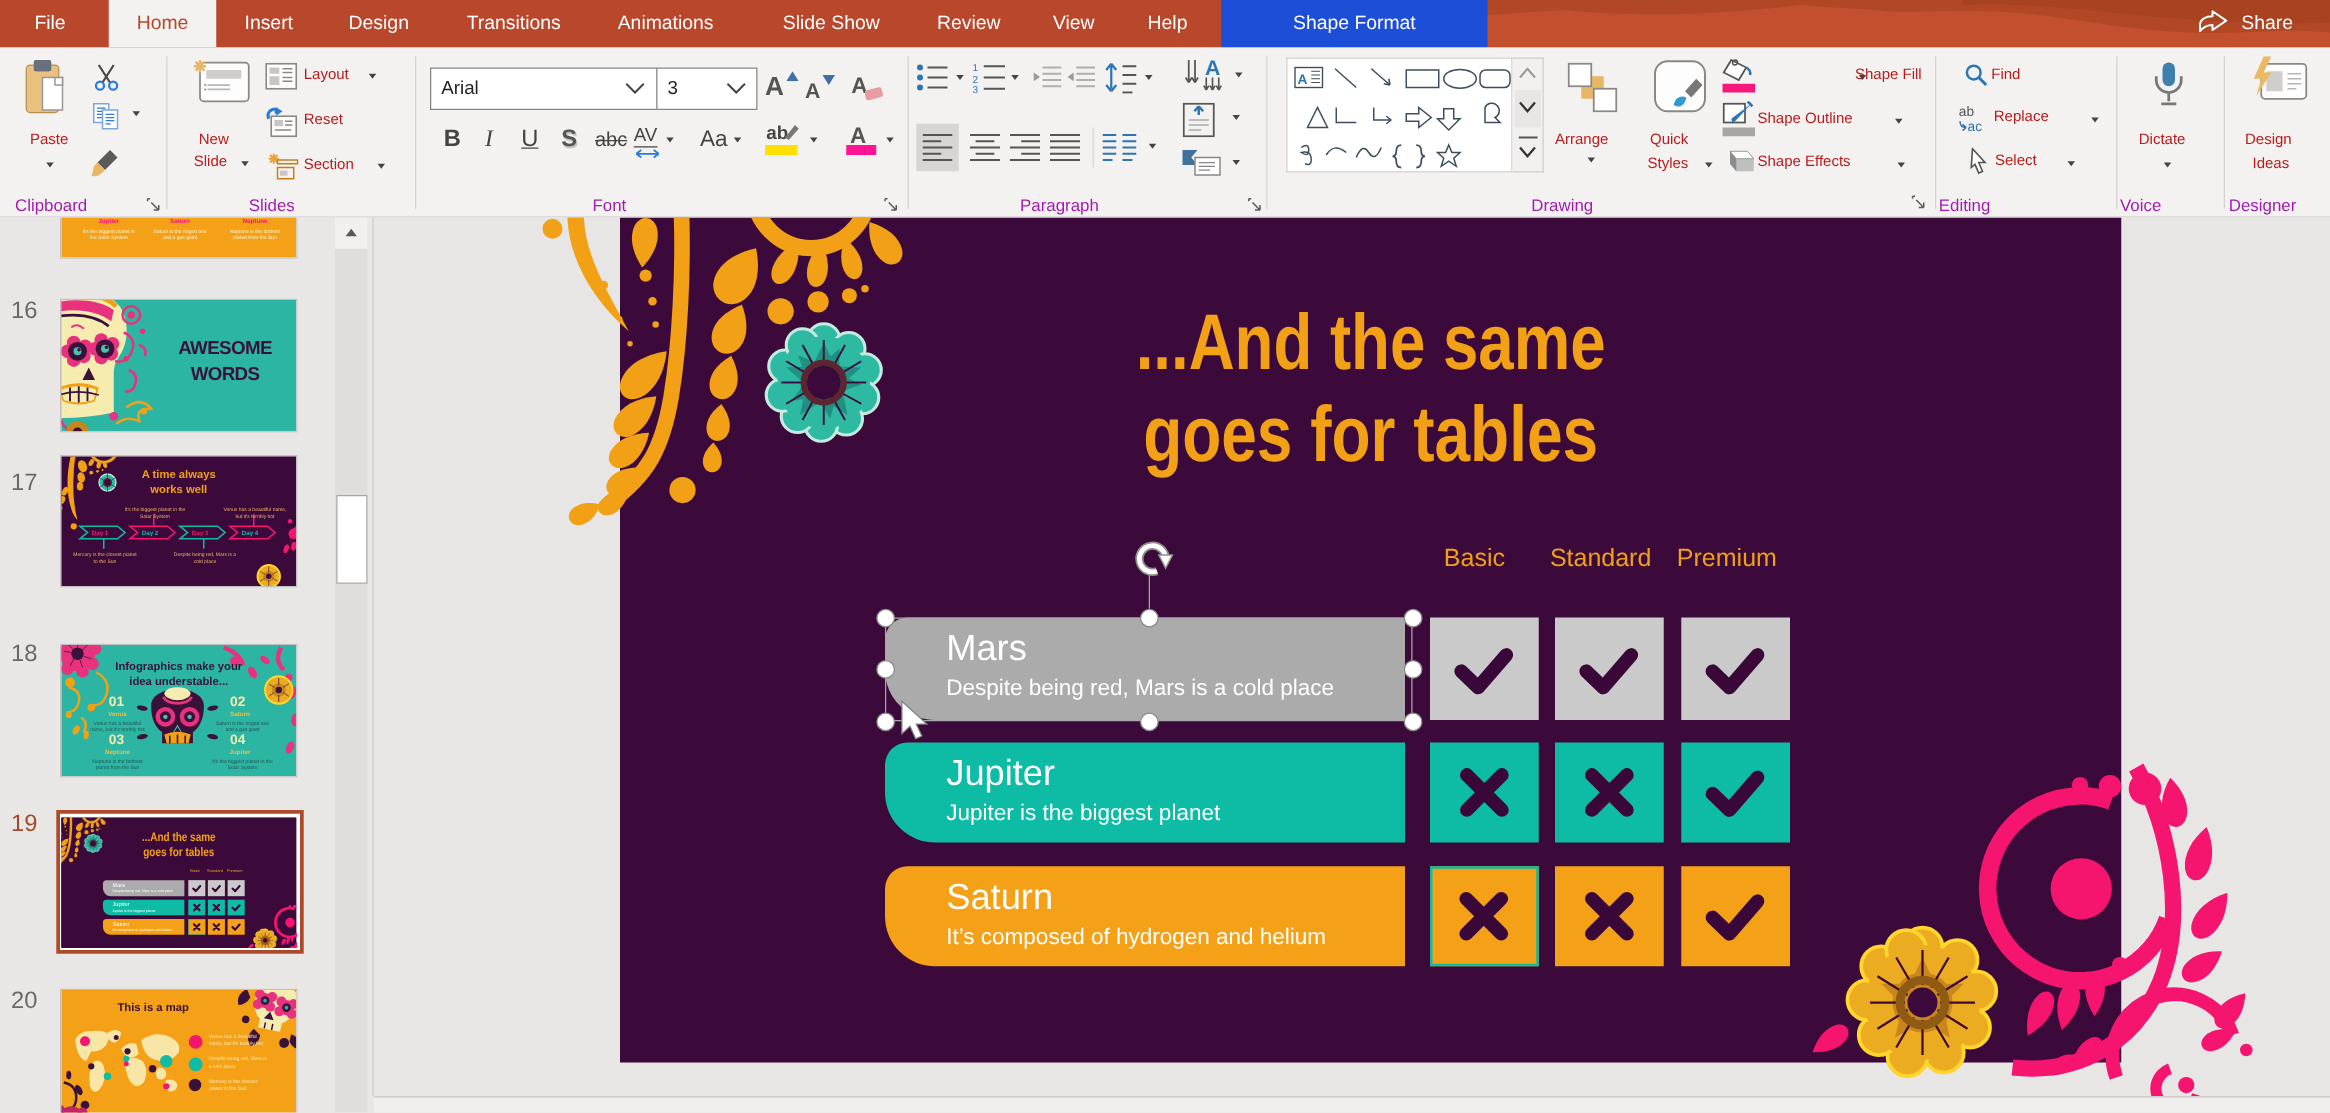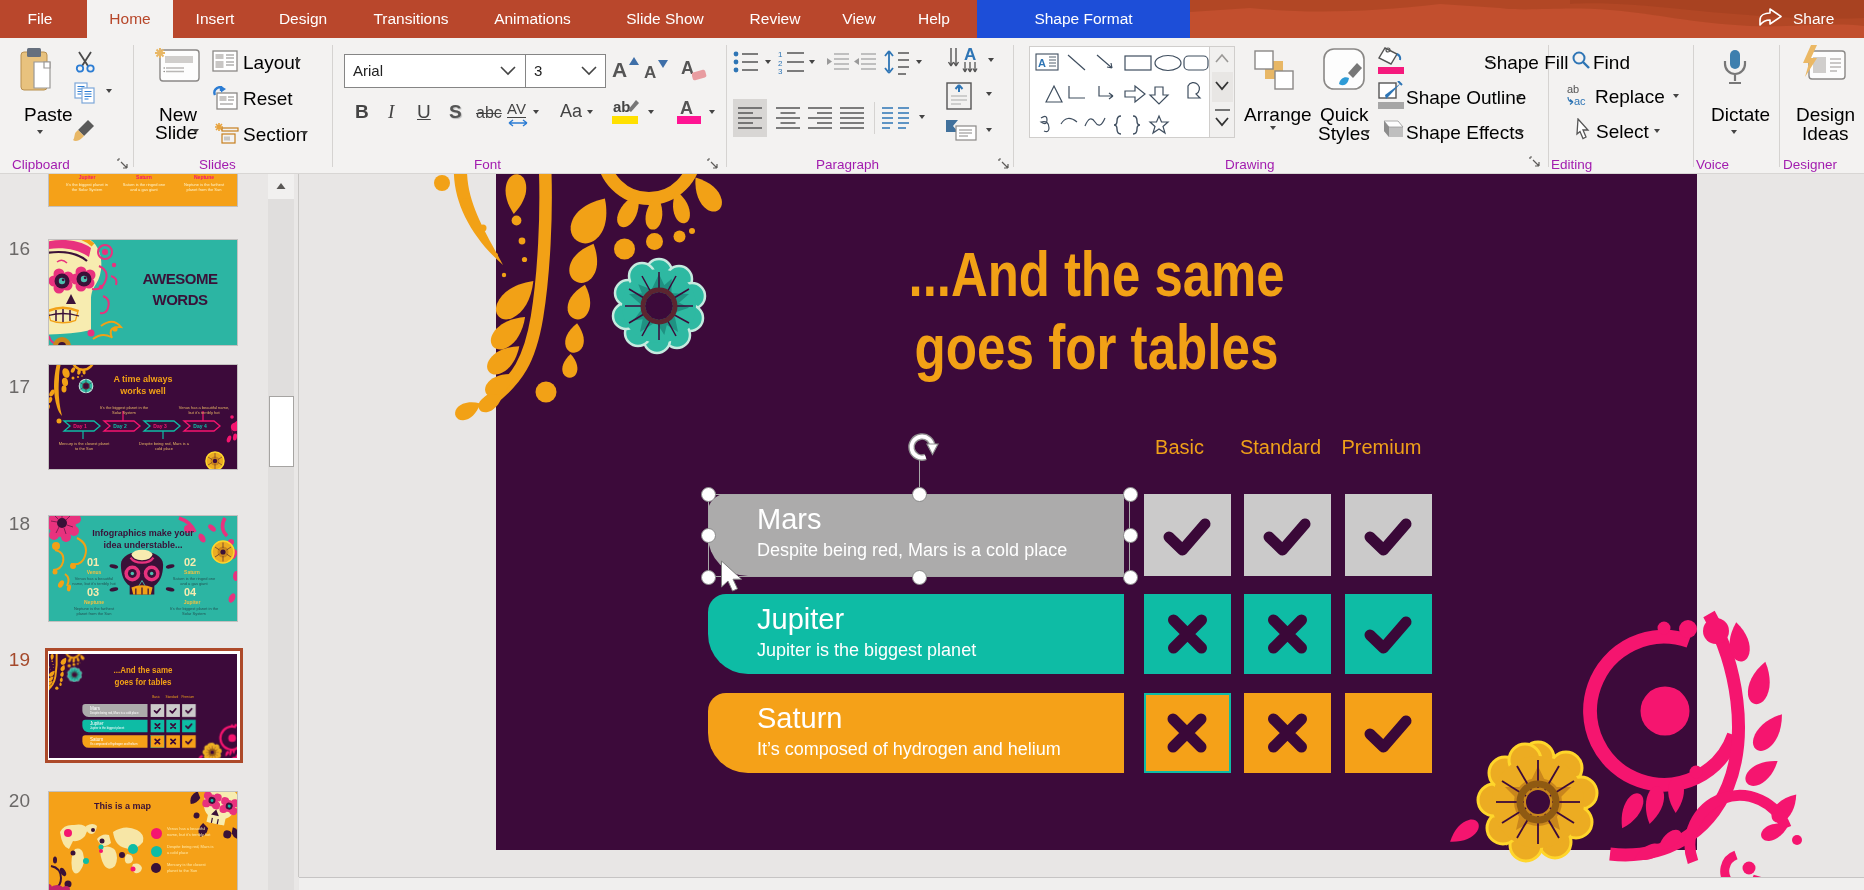--- a/index.html
+++ b/index.html
@@ -9,21 +9,21 @@
 #titlebar { position:absolute; left:0; top:0; width:1864px; height:38px; background:#B9472C; overflow:hidden; }
 .tab { position:absolute; top:0; height:38px; line-height:37px; color:#fff; font-size:15.5px; text-align:center; }
 #tab-home { background:#F3F2F1; color:#B7472A; }
 #tab-sf { background:#1d4ed8; }
 #share { position:absolute; top:0; height:38px; line-height:37px; color:#fff; font-size:15.5px; }
 
 #ribbon { position:absolute; left:0; top:38px; width:1864px; height:136px; background:#F3F2F1; border-bottom:1px solid #D8D6D4; }
 .gdiv { position:absolute; top:7px; height:122px; width:1px; background:#D5D3D1; }
 .glabel { position:absolute; top:119px; font-size:13.5px; color:#a21caf; text-align:left; }
 .launcher { position:absolute; width:12px; height:12px; }
-.rbtxt { position:absolute; font-size:19px; color:#000000; white-space:nowrap; }
+.rbtxt { position:absolute; font-size:12px; color:#b91c1c; white-space:nowrap; }
 .darr { position:absolute; width:0; height:0; border-left:3.5px solid transparent; border-right:3.5px solid transparent; border-top:4px solid #444; }
 .combo { position:absolute; background:#fff; border:1px solid #858585; font-size:15px; color:#222; }
 
 #panel { position:absolute; left:0; top:174px; width:298px; height:716px; background:#E9E7E6; overflow:hidden; }
 .thumb { position:absolute; left:48px; width:190px; background:#fff; border:1px solid #C2C0BF; overflow:hidden; }
 .num { position:absolute; left:0; width:30px; text-align:right; font-size:19px; color:#6B6968; }
 #splitter { position:absolute; left:298px; top:174px; width:1px; height:703px; background:#C9C7C5; }
 
 #canvas { position:absolute; left:299px; top:174px; width:1565px; height:703px; background:#E8E6E5; overflow:hidden; }
 #strip { position:absolute; left:299px; top:877px; width:1565px; height:13px; background:#F0EFEE; border-top:1px solid #C6C4C4; }

